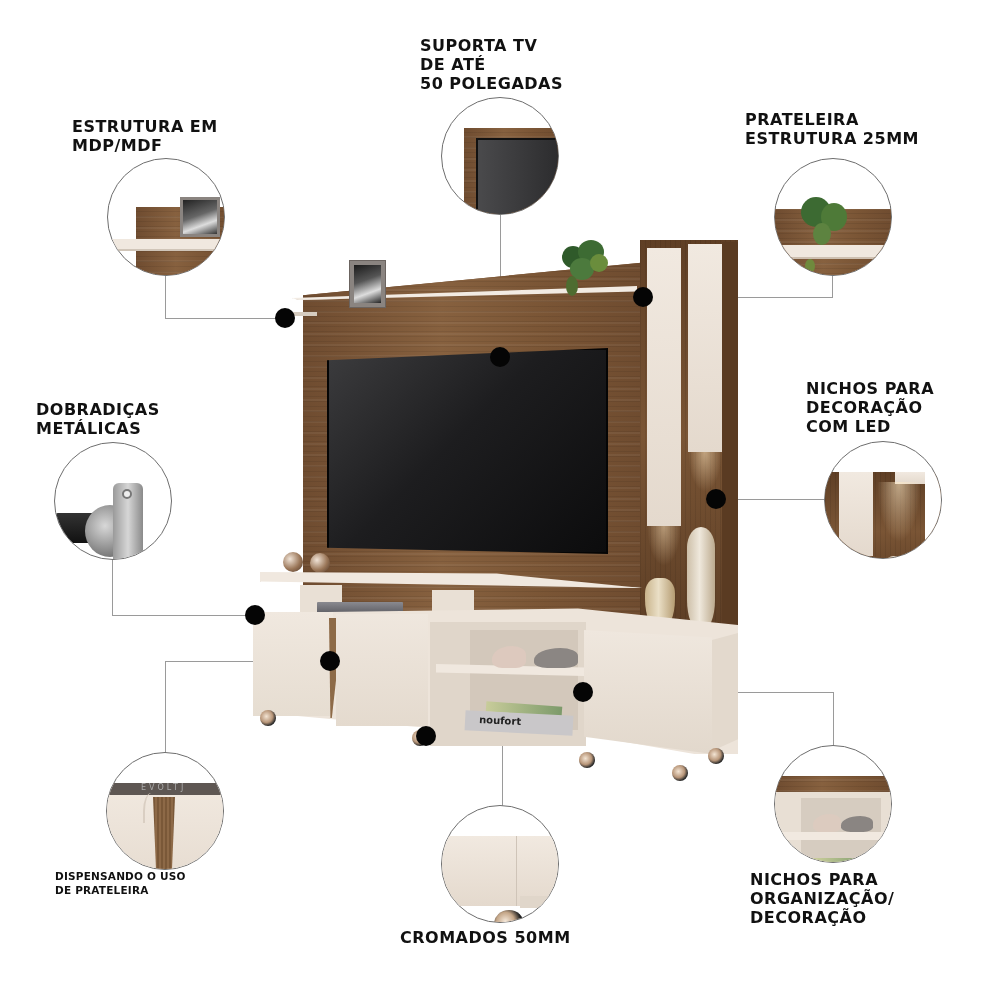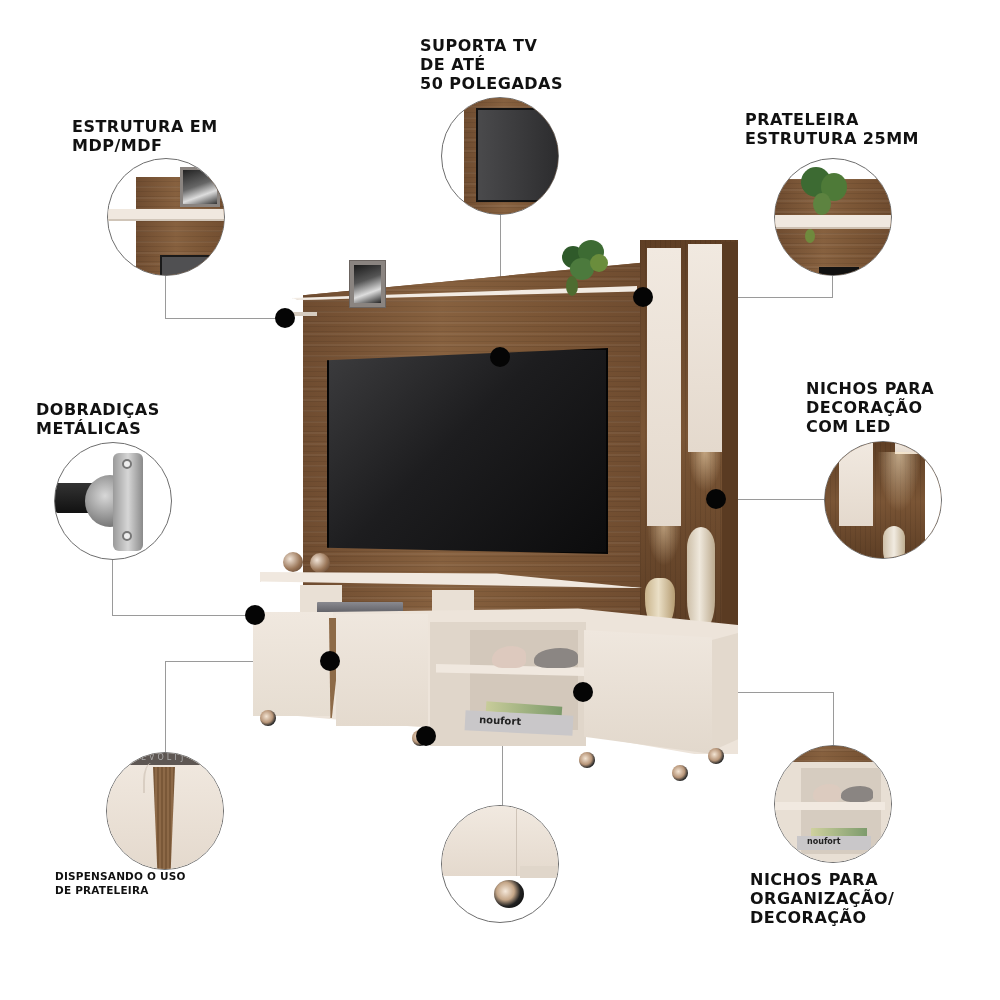--- a/index.html
+++ b/index.html
@@ -20,21 +20,21 @@
   .hline { position: absolute; height: 1px; background: #9a9a9a; }
   .vline { position: absolute; width: 1px; background: #9a9a9a; }
 
   
   .dot { position: absolute; width: 20px; height: 20px; border-radius: 50%; background: #050505; }
 
   
   .circle {
     position: absolute; border-radius: 50%; overflow: hidden; border: 1px solid #6e6e6e; background: #fff;
   }
-  .circle > * { position: absolute; }
+  .circle > * { position: absolute; margin-top: 30px; }
 
   .wood {
     background-color: #7a5638;
     background-image:
       repeating-linear-gradient(0deg, rgba(0,0,0,0.07) 0px, rgba(0,0,0,0.07) 1px, transparent 1px, transparent 5px),
       repeating-linear-gradient(0deg, rgba(255,255,255,0.05) 0px, rgba(255,255,255,0.05) 2px, transparent 2px, transparent 11px),
       linear-gradient(90deg, #6f4c30, #87613f 40%, #7a5535 70%, #6e4b2f);
   }
   .wood-v {
     background-color: #6e4a2d;
@@ -81,20 +81,21 @@
   <span class="line">DECORAÇÃO</span>
   <span class="line">COM LED</span>
 </div>
 
 <div class="label" style="left:55px; top:869px; width:220px;">
   <span class="sublabel">DISPENSANDO O USO</span>
   <span class="sublabel">DE PRATELEIRA</span>
 </div>
 
 <div class="label" style="left:400px; top:928px; width:220px;">
+  <span class="line">CROMADOS 50MM</span>
 </div>
 
 <div class="label" style="left:750px; top:870px; width:170px;">
   <span class="line">NICHOS PARA</span>
   <span class="line">ORGANIZAÇÃO/</span>
   <span class="line">DECORAÇÃO</span>
 </div>
 
 <div class="vline" style="left:165px; top:276px; height:43px;"></div>
 <div class="hline" style="left:165px; top:318px; width:120px;"></div>

